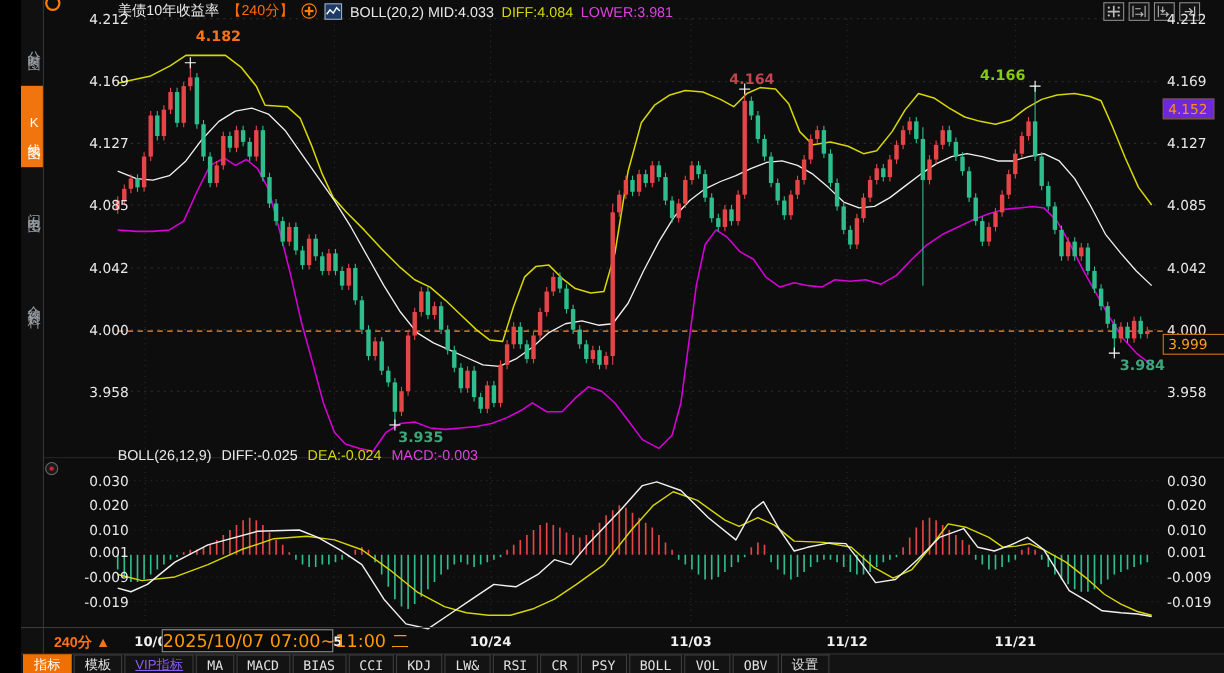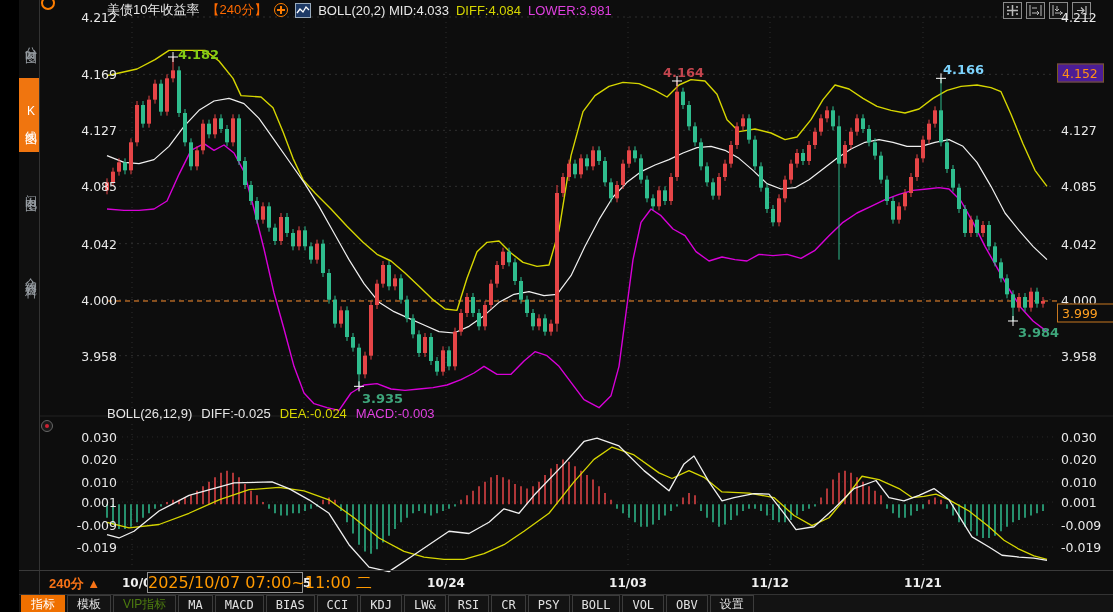--- a/index.html
+++ b/index.html
@@ -37,21 +37,21 @@
   .xlab{position:absolute;top:5px;font-size:12px;font-weight:bold;color:#f0f0f0;font-family:"DejaVu Sans",sans-serif;white-space:nowrap;}
   .xtooltip{position:absolute;left:128px;top:1px;width:154px;height:19px;background:#0a0a0a;border:1px solid #909090;
             color:#ff9900;font-size:16px;line-height:19px;text-align:center;white-space:nowrap;font-family:"DejaVu Sans",sans-serif;}
   
   .menubar{position:absolute;left:0;top:594px;width:1113px;height:18px;background:#131313;border-top:1px solid #333;
            display:flex;align-items:stretch;font-size:12px;}
   .m-item{padding:1px 9px;border:1px solid #3c3c3c;border-bottom:none;margin-left:2px;color:#e0e0e0;
           display:flex;align-items:center;cursor:pointer;font-family:"DejaVu Sans Mono",monospace;white-space:nowrap;}
   .m-item.cn{font-family:"Liberation Sans",sans-serif;}
   .m-item.sel{background:#ef7000;color:#fff;border-color:#ef7000;}
-  .m-item.accent{color:#4d7c0f;}
+  .m-item.accent{color:#8b5cf6;text-decoration:underline;}
   .watermark{position:absolute;left:982px;top:566px;font-size:33px;color:#ccd2d6;letter-spacing:1px;
              font-family:"DejaVu Sans",sans-serif;pointer-events:none;}
   .corner-dot{position:absolute;left:22px;top:-4px;width:10px;height:10px;border:2px solid #ff7e00;border-radius:50%;}
   .macd-side-icon{position:absolute;left:22px;top:420px;width:10px;height:10px;border:1px solid #666;border-radius:50%;background:#1a1a1a;}
   .macd-side-icon:after{content:"";position:absolute;left:3px;top:3px;width:4px;height:4px;border-radius:50%;background:#c23;}
 </style>
 </head>
 <body>
 
 <div class="app">
@@ -621,40 +621,40 @@
     </div>
 
   <div class="sidebar" id="sidebar">
       <div class="side-tab" style="top: 4px; height: 70px;">分时图</div>
       <div class="side-tab active" style="top: 78px; height: 70px;">K线图</div>
       <div class="side-tab" style="top: 152px; height: 70px;">闪电图</div>
       <div class="side-tab" style="top: 226px; height: 92px;">合约资料</div>
     </div>
 
   <div id="labels">
-      <div class="ann" style="left:159px;top:47px;color:#84cc16">4.182</div>
+      <div class="ann" style="left:159px;top:26px;color:#f97316">4.182</div>
       <div class="ann" style="left:644px;top:64.99984000000006px;color:#c2454e">4.164</div>
-      <div class="ann" style="left:924px;top:62.33317999999916px;color:#7dd3fc">4.166</div>
+      <div class="ann" style="left:872px;top:62.33317999999916px;color:#84cc16">4.166</div>
       <div class="ann" style="left:343px;top:391.3324099999996px;color:#3ea67b">3.935</div>
       <div class="ann" style="left:999px;top:324.99923999999965px;color:#3ea67b">3.984</div>
       <div class="axlabel left" style="top:17px">4.212</div>
       <div class="axlabel right" style="top:17px">4.212</div>
       <div class="axlabel left" style="top:74.3331900000002px">4.169</div>
       <div class="axlabel right" style="top:74.3331900000002px">4.169</div>
       <div class="axlabel left" style="top:130.33304999999996px">4.127</div>
       <div class="axlabel right" style="top:130.33304999999996px">4.127</div>
       <div class="axlabel left" style="top:186.33290999999969px">4.085</div>
       <div class="axlabel right" style="top:186.33290999999969px">4.085</div>
       <div class="axlabel left" style="top:243.6660999999999px">4.042</div>
       <div class="axlabel right" style="top:243.6660999999999px">4.042</div>
       <div class="axlabel left" style="top:299.66595999999964px">4.000</div>
       <div class="axlabel right" style="top:299.66595999999964px">4.000</div>
       <div class="axlabel left" style="top:355.66581999999937px">3.958</div>
       <div class="axlabel right" style="top:355.66581999999937px">3.958</div>
-      <div class="hl-box" style="top:73px;color:#ff9015;background:#4c1d95;border:1px solid #7a5a20;">4.152</div>
+      <div class="hl-box" style="top:99px;color:#ff9015;background:#6d28d9;border:1px solid #7a5a20;">4.152</div>
       <div class="hl-box" style="top:312.9992899999995px;color:#ffa020;background:#0d0d0d;border:1px solid #c87820;width:56px;">3.999</div>
       <div class="axlabel left" style="top:436.95300000000003px">0.030</div>
       <div class="axlabel right" style="top:436.95300000000003px">0.030</div>
       <div class="axlabel left" style="top:459.402px">0.020</div>
       <div class="axlabel right" style="top:459.402px">0.020</div>
       <div class="axlabel left" style="top:481.851px">0.010</div>
       <div class="axlabel right" style="top:481.851px">0.010</div>
       <div class="axlabel left" style="top:502.05510000000004px">0.001</div>
       <div class="axlabel right" style="top:502.05510000000004px">0.001</div>
       <div class="axlabel left" style="top:524.5041px">-0.009</div>

